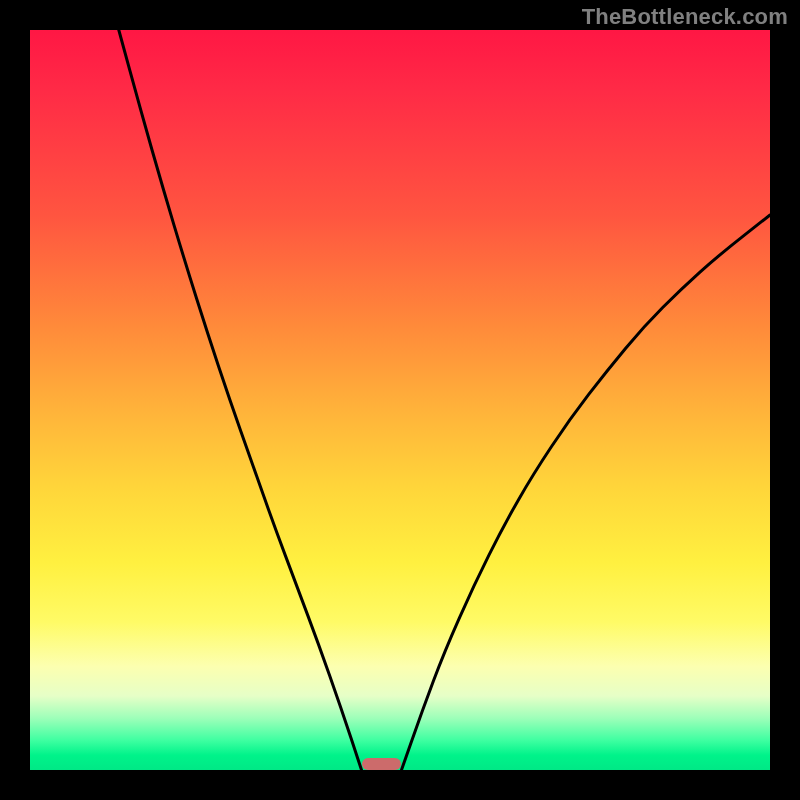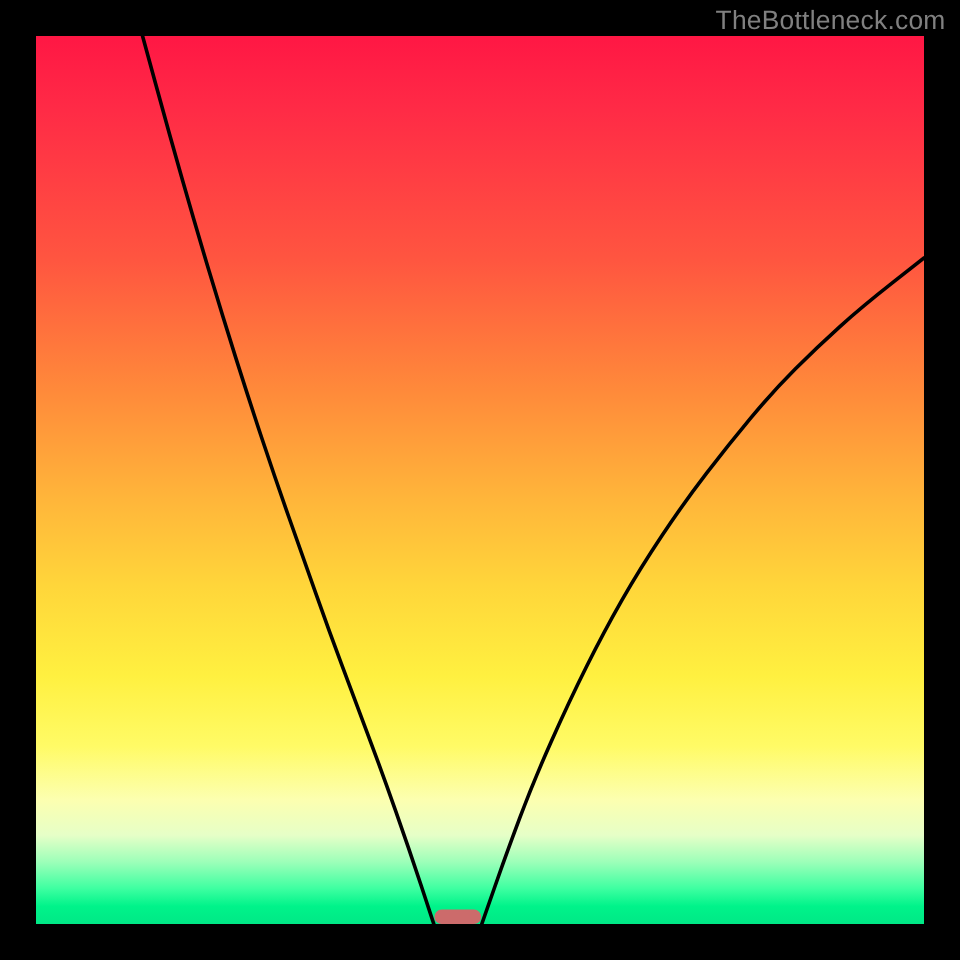--- a/index.html
+++ b/index.html
@@ -55,21 +55,21 @@
     position: absolute;
     background: #cc6b6b;
     border-radius: 8px;
   }
   .branding {
     position: absolute;
     top: 4px;
     right: 12px;
     color: #808080;
     font-size: 22px;
-    font-weight: 400;
+    font-weight: 700;
     letter-spacing: 0.2px;
   }
 </style>
 </head>
 <body>
 
 <div class="frame">
   <div class="plot">
     <svg class="curve-layer" viewBox="0 0 740 740" preserveAspectRatio="none">
       <path id="left-branch" fill="none" stroke="#000" stroke-width="3" stroke-linecap="round" d="M 88.8 0 Q 88.8 0 99.9 40.69999999999999 Q 111 81.39999999999998 122.1 120.25 Q 133.2 159.10000000000002 144.3 196.1 Q 155.4 233.09999999999997 166.5 268.25 Q 177.6 303.40000000000003 188.7 336.70000000000005 Q 199.8 370 210.9 401.45000000000005 Q 222 432.90000000000003 233.10000000000002 464.35 Q 244.20000000000002 495.79999999999995 255.3 525.4 Q 266.4 555 277.5 584.6 Q 288.6 614.2 299.70000000000005 645.6500000000001 Q 310.8 677.1 321.15999999999997 708.55 T 331.52 740"></path>

